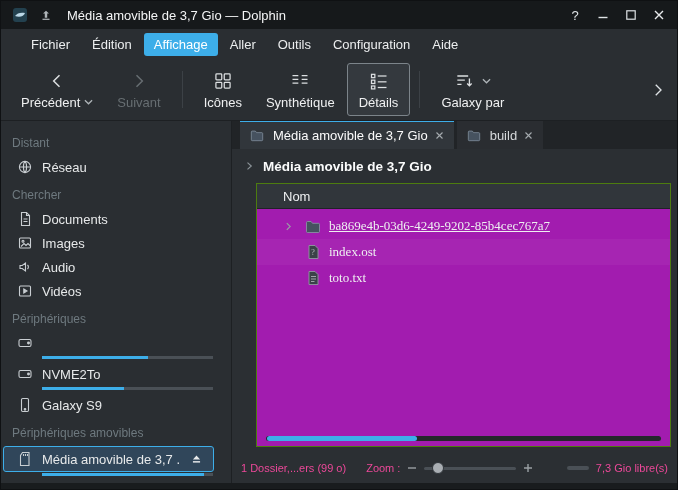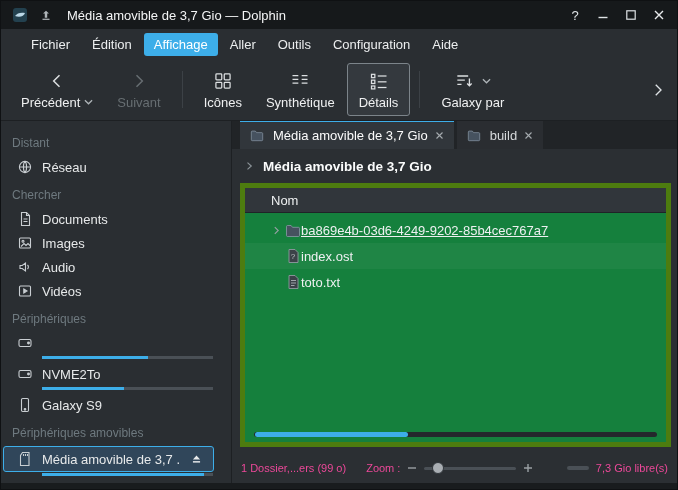--- a/index.html
+++ b/index.html
@@ -60,27 +60,27 @@
   .tab { display:flex; align-items:center; gap:7px; padding:0 10px; font-size:13px;
          color:#d6d9db; margin-right:3px; background:#2a2d31; }
   .tab.active { background:#31363b; color:#fcfcfc; box-shadow:inset 0 1px 0 #3daee9; }
   .tab .tab-close { display:flex; align-items:center; color:#a5abaf; }
 
   .crumb-row { flex:0 0 34px; display:flex; align-items:center; padding:0 11px; gap:8px; }
   .crumb-chev { color:#8b9398; display:flex; }
   .crumb-text { font-weight:bold; font-size:13.5px; color:#fbfcfc; white-space:nowrap; }
 
   .view-wrap { flex:1 1 auto; margin:0 6px 6px 8px; position:relative; min-height:0; }
-  .fileview { position:absolute; inset:0; border:5px solid #4d7c0f; background:#15803d;
-              display:flex; flex-direction:column; overflow:hidden; }
+  .fileview { position:absolute; inset:0; border:1px solid #4d7c0f; background:#a21caf;
+              display:flex; flex-direction:column; overflow:hidden;margin-left:16px; }
   .fv-header { flex:0 0 25px; background:#31363b; border-bottom:1px solid #1f2327;
                display:flex; align-items:center; padding-left:26px; font-size:13px; color:#eef0f1; }
   .fv-rows { padding-top:4px; }
   .fv-row { height:26px; display:flex; align-items:center; font-size:13px; color:#eef0f1;
-            padding-left:26px; gap:0; white-space:nowrap; }
+            padding-left:26px; gap:8px; white-space:nowrap;font-family:Liberation Serif, serif; }
   .fv-row.hl { background:rgba(255,255,255,0.045); }
   .expander { width:14px; display:flex; align-items:center; color:#98a0a5; }
   .fv-icon { width:16px; height:16px; display:flex; align-items:center; }
   .fv-name.underl { text-decoration:underline; }
   .fv-scroll { position:absolute; left:9px; right:9px; bottom:5px; height:5px;
                border-radius:3px; background:#24282c; }
   .fv-thumb { position:absolute; left:1px; top:0; height:5px; border-radius:3px; background:#3daee9; }
 
   .statusbar { flex:0 0 30px; display:flex; align-items:center; padding:0 9px;
                font-size:11px; color:#ec4899; gap:6px; }

